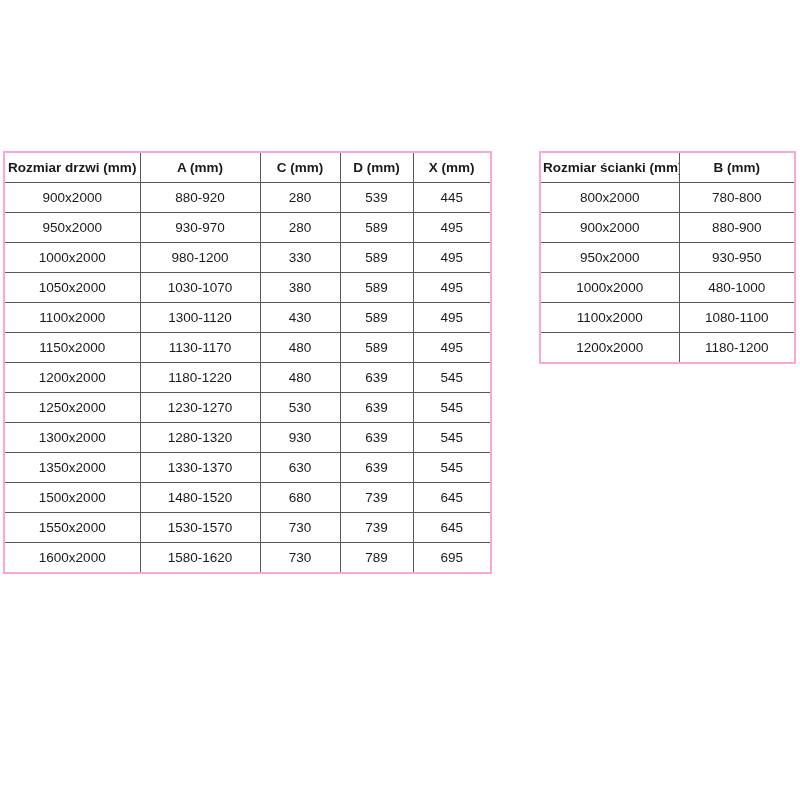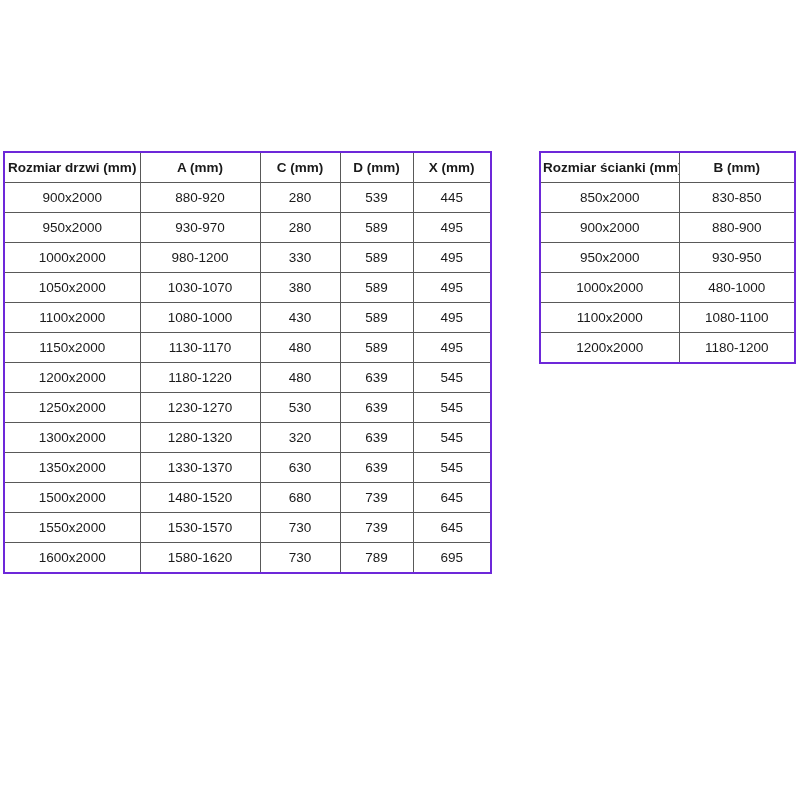--- a/index.html
+++ b/index.html
@@ -13,21 +13,21 @@
     height: 800px;
     background: #ffffff;
     overflow: hidden;
     font-family: "Liberation Sans", "DejaVu Sans", sans-serif;
     color: #1a1a1a;
   }
   table.spec-table {
     position: absolute;
     border-collapse: collapse;
     table-layout: fixed;
-    border: 2px solid #6d28d9;
+    border: 2px solid #f9a8d4;
     background: #ffffff;
   }
   table.spec-table th,
   table.spec-table td {
     border: 1px solid #595959;
     text-align: center;
     vertical-align: middle;
     height: 29px; 
     padding: 0 2px;
     font-size: 13.5px;
@@ -99,21 +99,21 @@
         </tr>
         <tr>
           <td>1050x2000</td>
           <td>1030-1070</td>
           <td>380</td>
           <td>589</td>
           <td>495</td>
         </tr>
         <tr>
           <td>1100x2000</td>
-          <td>1080-1000</td>
+          <td>1300-1120</td>
           <td>430</td>
           <td>589</td>
           <td>495</td>
         </tr>
         <tr>
           <td>1150x2000</td>
           <td>1130-1170</td>
           <td>480</td>
           <td>589</td>
           <td>495</td>
@@ -128,21 +128,21 @@
         <tr>
           <td>1250x2000</td>
           <td>1230-1270</td>
           <td>530</td>
           <td>639</td>
           <td>545</td>
         </tr>
         <tr>
           <td>1300x2000</td>
           <td>1280-1320</td>
-          <td>320</td>
+          <td>930</td>
           <td>639</td>
           <td>545</td>
         </tr>
         <tr>
           <td>1350x2000</td>
           <td>1330-1370</td>
           <td>630</td>
           <td>639</td>
           <td>545</td>
         </tr>
@@ -176,22 +176,22 @@
       <col style="width:116px">
     </colgroup>
   <thead>
         <tr>
           <th>Rozmiar ścianki (mm)</th>
           <th>B (mm)</th>
         </tr>
       </thead>
       <tbody>
         <tr>
-          <td>850x2000</td>
-          <td>830-850</td>
+          <td>800x2000</td>
+          <td>780-800</td>
         </tr>
         <tr>
           <td>900x2000</td>
           <td>880-900</td>
         </tr>
         <tr>
           <td>950x2000</td>
           <td>930-950</td>
         </tr>
         <tr>

